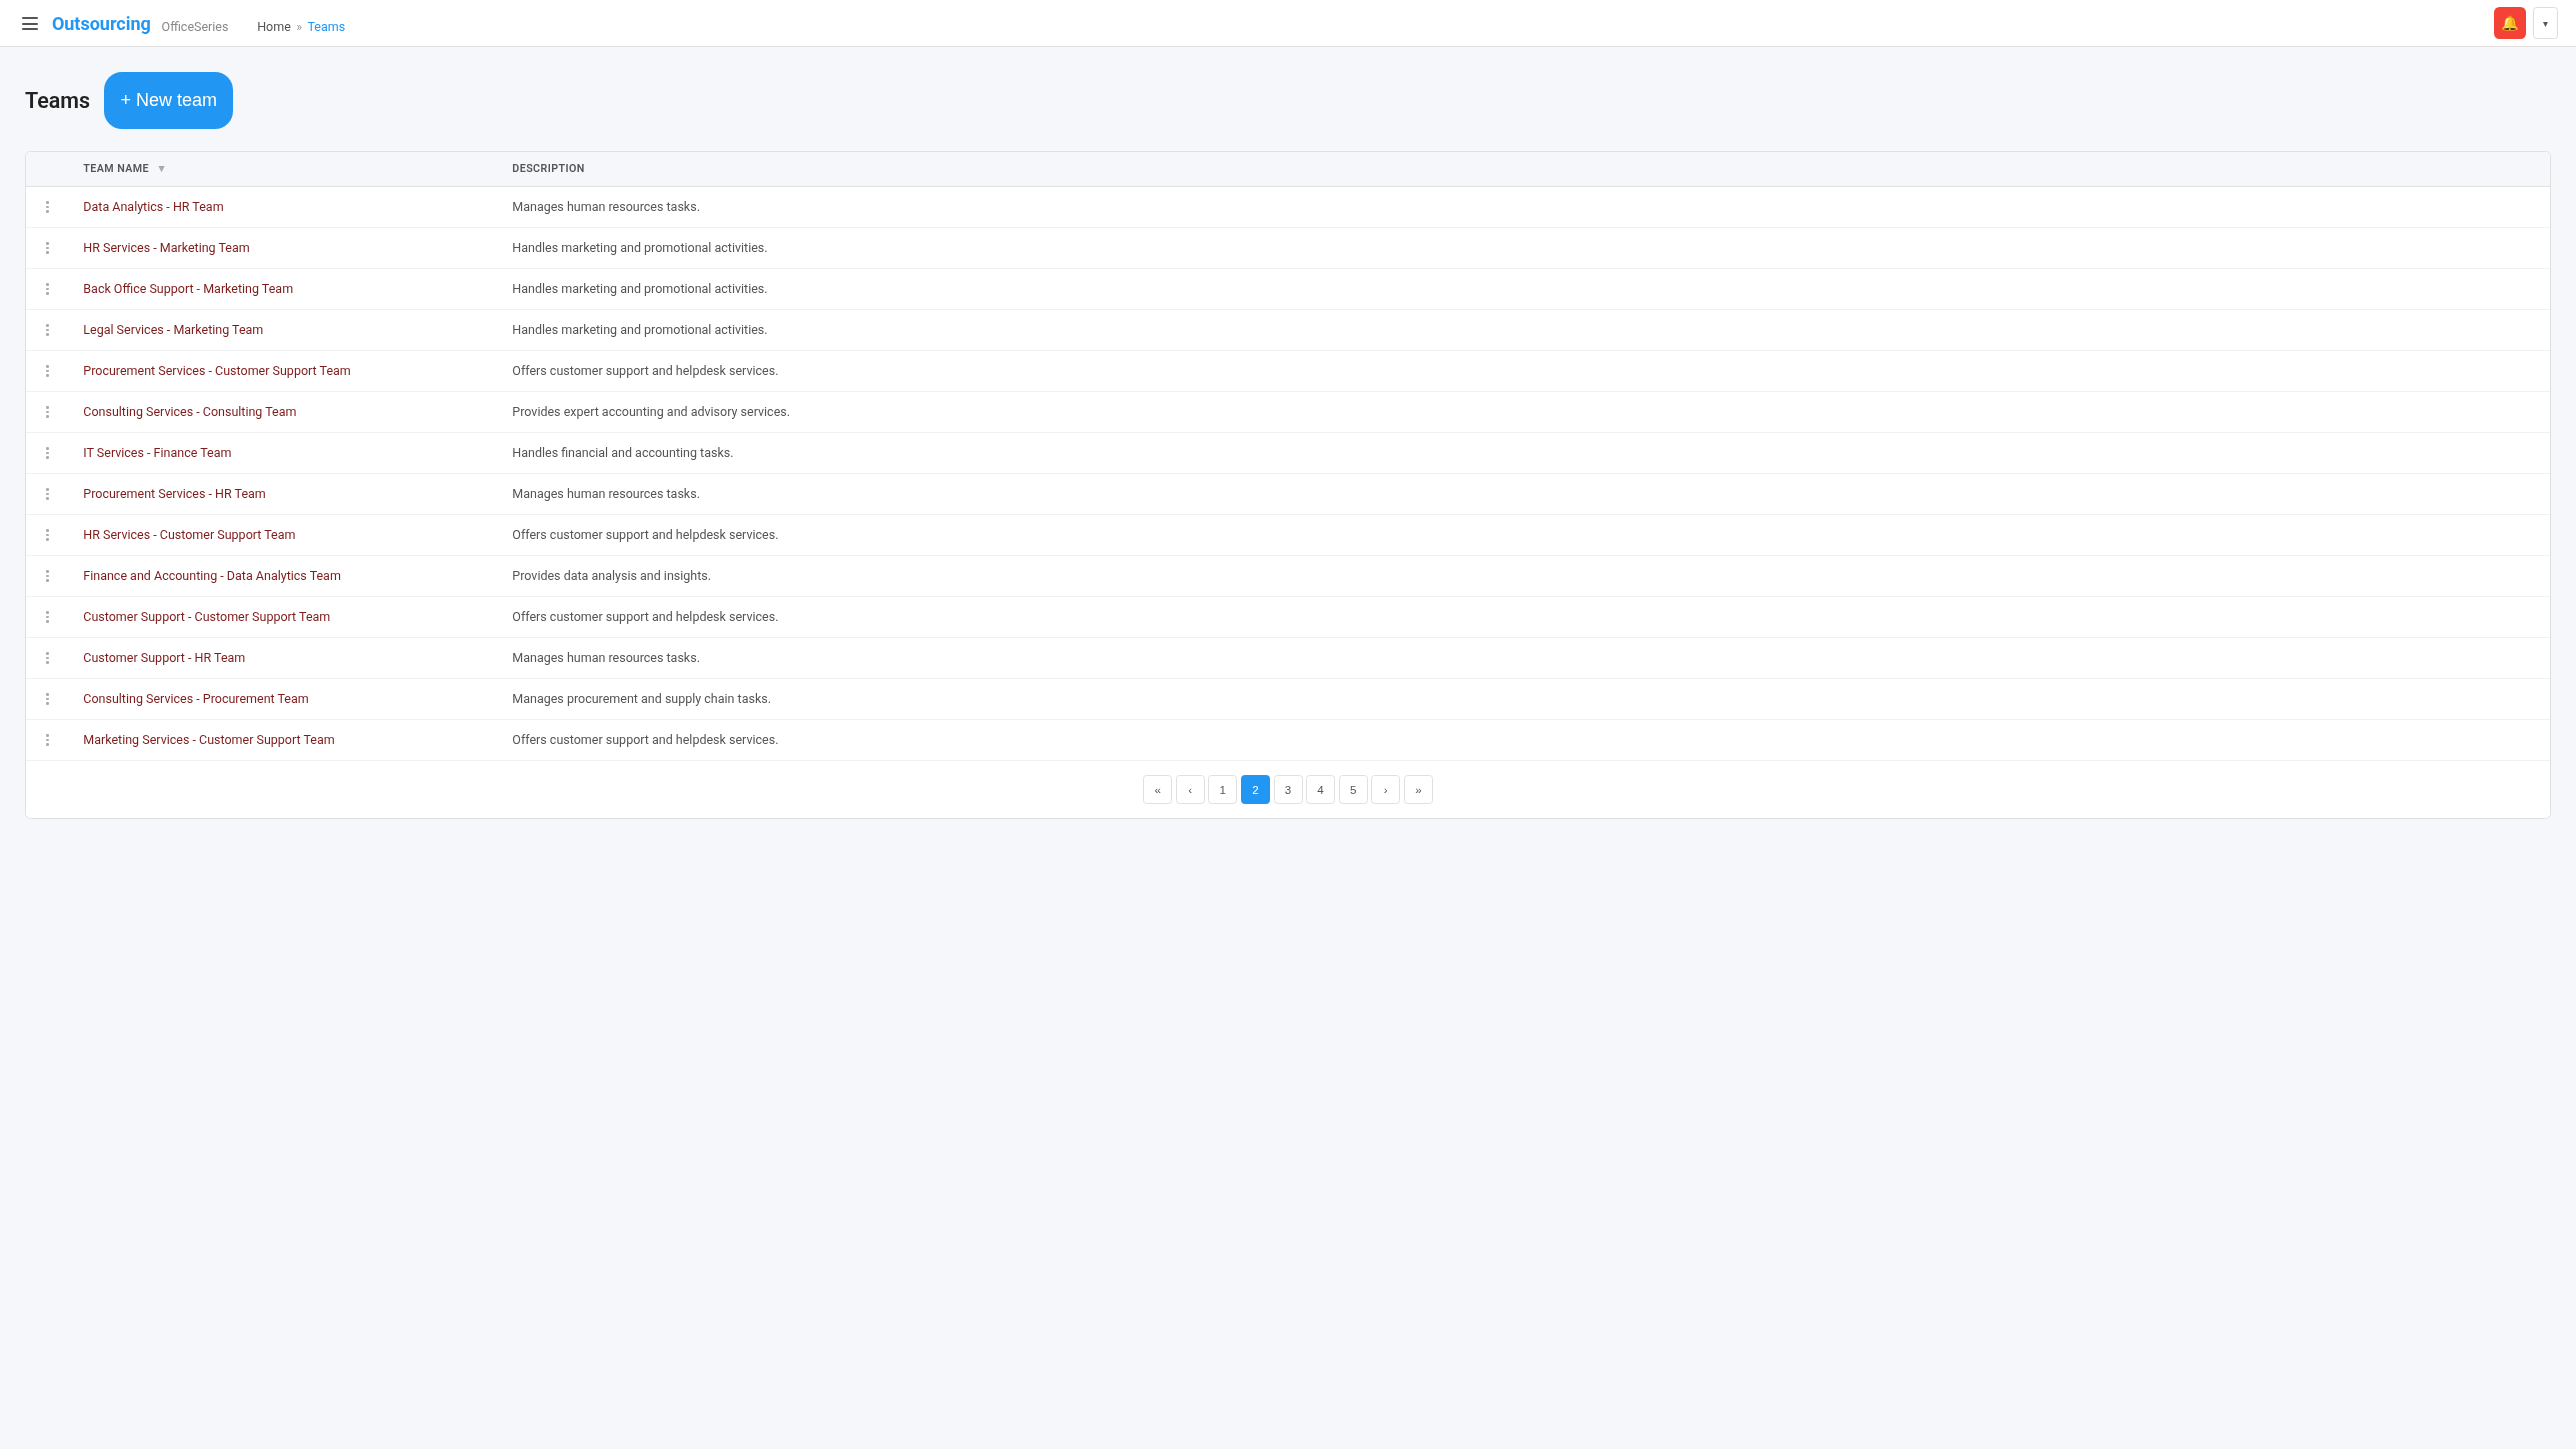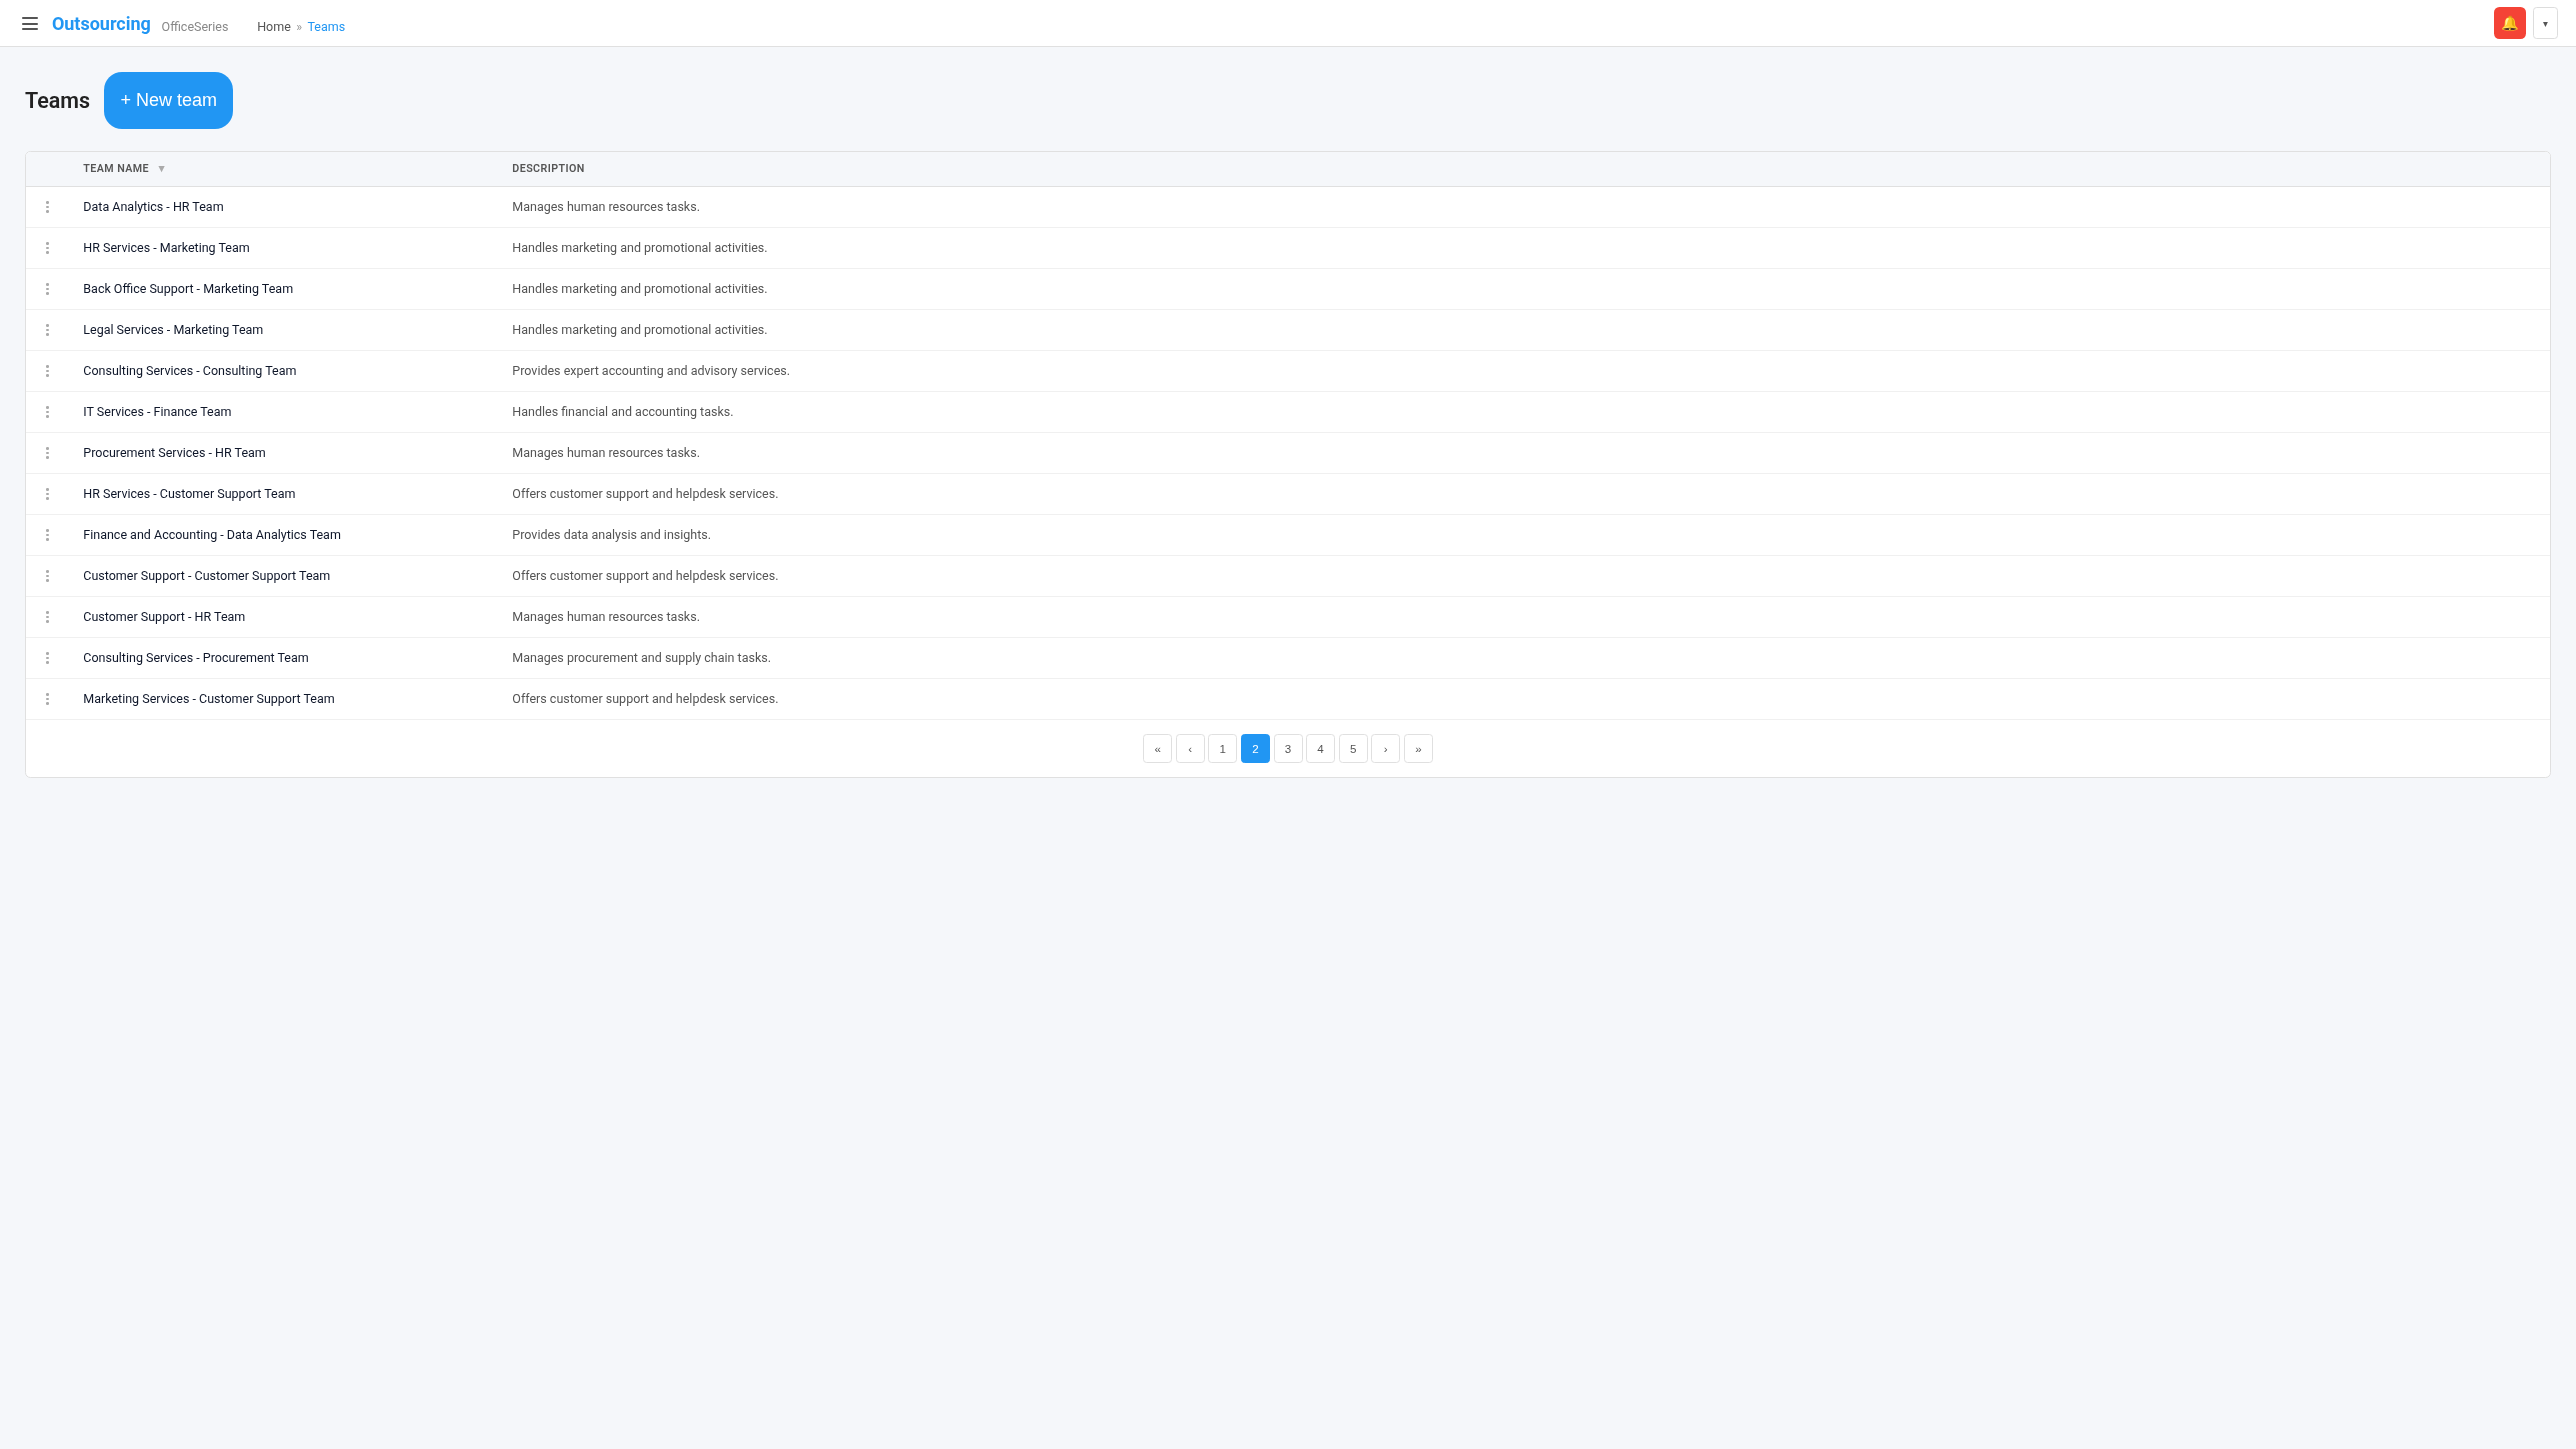--- a/index.html
+++ b/index.html
@@ -179,21 +179,21 @@
       gap: 1.8px;
     }
     .row-menu span {
       display: block;
       width: 2.7px;
       height: 2.7px;
       background: #aaa;
       border-radius: 50%;
     }
     .team-link {
-      color: #0f172a;
+      color: #7f1d1d;
       text-decoration: none;
       font-size: 12.5px;
     }
     .description {
       color: #555;
       font-size: 12.5px;
     }
 
     
     .pagination {
@@ -317,20 +317,31 @@
             <td class="description">Handles marketing and promotional activities.</td>
           </tr>
           <tr>
             <td class="action-col">
               <div class="row-menu">
                 <span></span>
                 <span></span>
                 <span></span>
               </div>
             </td>
+            <td><a href="#" class="team-link">Procurement Services - Customer Support Team</a></td>
+            <td class="description">Offers customer support and helpdesk services.</td>
+          </tr>
+          <tr>
+            <td class="action-col">
+              <div class="row-menu">
+                <span></span>
+                <span></span>
+                <span></span>
+              </div>
+            </td>
             <td><a href="#" class="team-link">Consulting Services - Consulting Team</a></td>
             <td class="description">Provides expert accounting and advisory services.</td>
           </tr>
           <tr>
             <td class="action-col">
               <div class="row-menu">
                 <span></span>
                 <span></span>
                 <span></span>
               </div>

